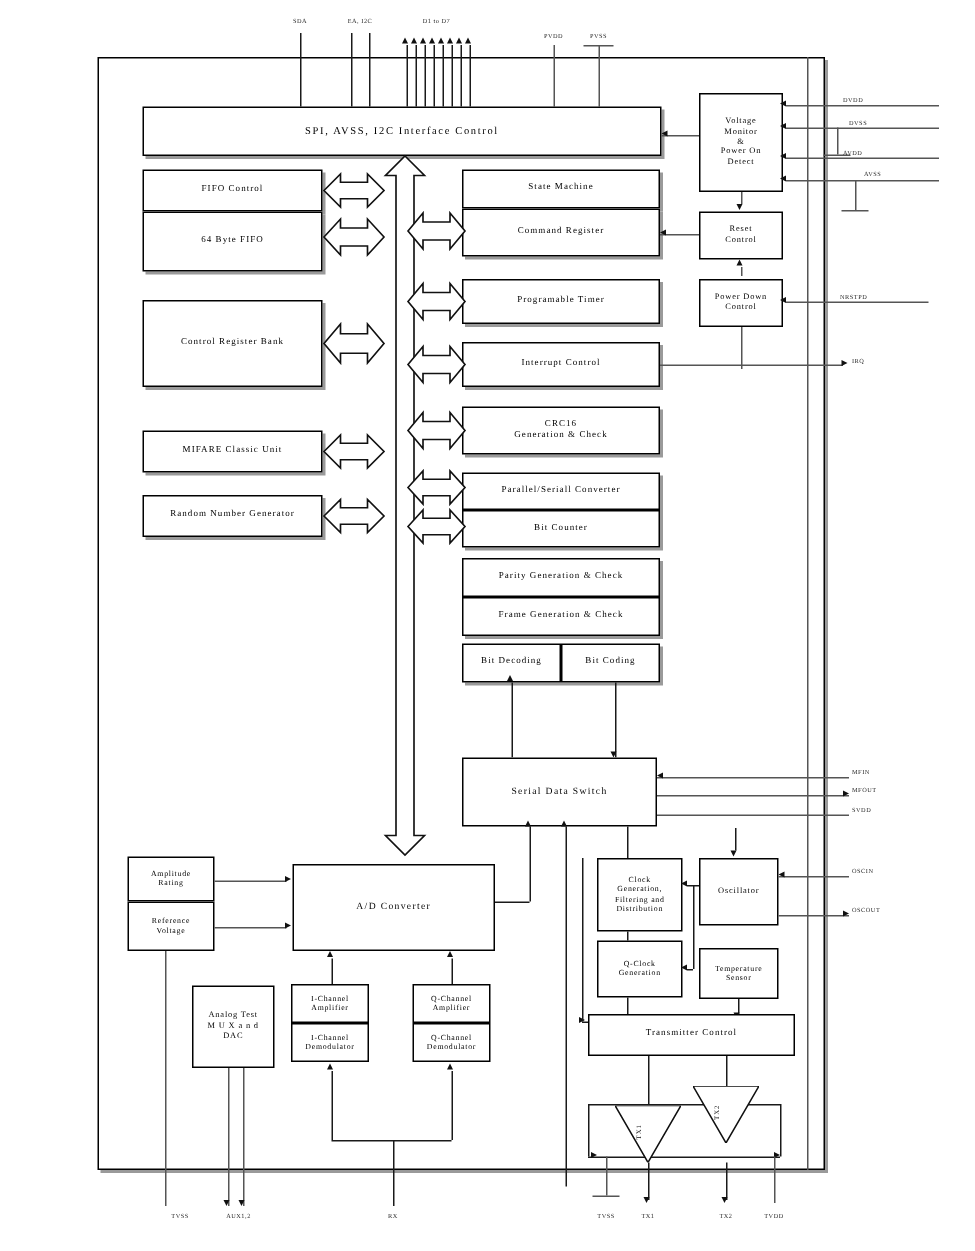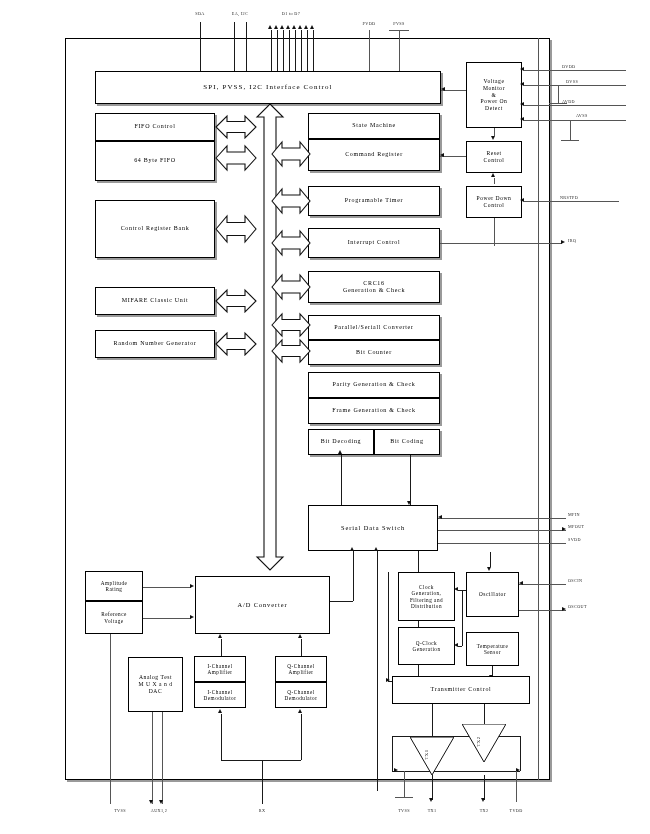--- a/index.html
+++ b/index.html
@@ -92,21 +92,21 @@
   <div class="ar d" style="left:310.4px;top:100px;"></div>
 
   <div class="pin c" style="left:369px;top:21px;">PVDD</div>
   <div class="v" style="left:369px;top:30px;height:74px;"></div>
 
   <div class="pin c" style="left:399px;top:21px;">PVSS</div>
   <div class="h" style="left:389px;top:30px;width:20px;"></div>
   <div class="v" style="left:399px;top:30px;height:74px;"></div>
 
   <div class="blk sh t7" style="left:95px;top:71px;width:346px;height:33px;">
-    <span>SPI, PVSS, I2C Interface Control</span>
+    <span>SPI, AVSS, I2C Interface Control</span>
   </div>
 
   <div class="blk sh t6" style="left:95px;top:113px;width:120px;height:28px;">
     <span>FIFO Control</span>
   </div>
   <div class="blk sh t6" style="left:95px;top:141px;width:120px;height:40px;">
     <span>64 Byte FIFO</span>
   </div>
   <div class="blk sh t6" style="left:95px;top:200px;width:120px;height:58px;">
     <span>Control Register Bank</span>

